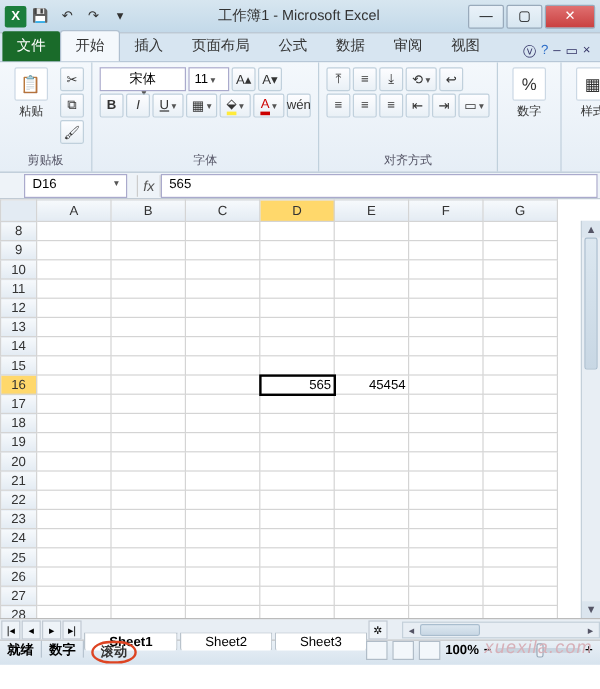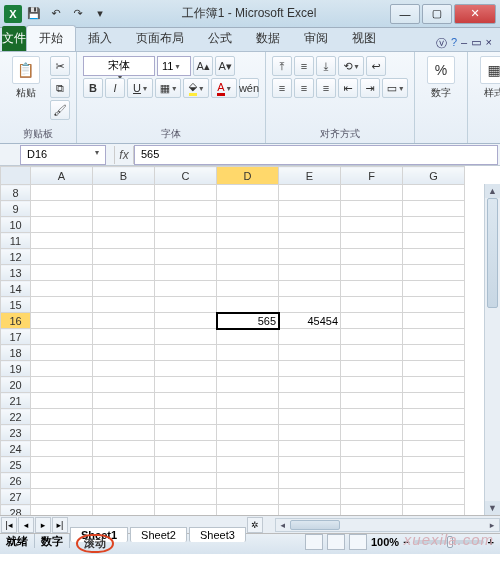--- a/index.html
+++ b/index.html
@@ -10,21 +10,21 @@
 .titlebar .qat { display:flex; gap:2px; align-items:center; }
 .qat-btn { width:20px; height:20px; display:flex; align-items:center; justify-content:center; font-size:11px; color:#333; }
 .excel-icon { width:18px; height:18px; background:#1b7e3c; color:#fff; font-size:11px; font-weight:bold; display:flex; align-items:center; justify-content:center; border-radius:2px; }
 .title-text { flex:1; text-align:center; font-size:12px; color:#333; }
 .win-btns { display:flex; }
 .win-btn { width:30px; height:20px; display:flex; align-items:center; justify-content:center; font-size:11px; background:linear-gradient(#eaf2f9,#d7e6f0); border:1px solid #9ab; margin-left:2px; border-radius:2px; }
 .win-btn.close { background:linear-gradient(#e07070,#c94040); color:#fff; width:42px; }
 
 
 .ribbon-tabs { height:24px; background:#d7e5f1; display:flex; align-items:flex-end; padding-left:2px; border-bottom:1px solid #b0c0d0; }
-.file-tab { background:#1a6b2a; color:#fff; padding:4px 0; font-size:12px; border-radius:2px 2px 0 0; }
+.file-tab { background:#1a6b2a; color:#fff; padding:4px 12px; font-size:12px; border-radius:2px 2px 0 0; }
 .rtab { padding:4px 12px; font-size:12px; color:#333; cursor:pointer; }
 .rtab.active { background:#f4f8fc; border:1px solid #b0c0d0; border-bottom:none; border-radius:3px 3px 0 0; }
 .ribbon-right { margin-left:auto; display:flex; gap:4px; padding-right:8px; font-size:11px; color:#336; }
 
 
 .ribbon { height:92px; background:linear-gradient(#f4f8fc,#e6eef6); border-bottom:1px solid #a6b8ca; display:flex; }
 .group { border-right:1px solid #c0d0dc; padding:2px 6px; display:flex; flex-direction:column; justify-content:space-between; }
 .group-label { font-size:10px; color:#556; text-align:center; margin-top:2px; }
 .group-body { display:flex; gap:4px; align-items:flex-start; flex:1; padding-top:2px; }
 
@@ -60,21 +60,21 @@
 .grid .corner { width:30px; background:#e3ebf3; }
 td.selcell { outline:2px solid #000; outline-offset:-1px; background:#fff; }
 .scroll-v { position:absolute; right:0; top:18px; width:16px; bottom:0; background:#e8eef4; border-left:1px solid #c4d0da; }
 .scroll-v .thumb { position:absolute; left:2px; right:2px; top:14px; height:110px; background:linear-gradient(#dce7f0,#c8d7e4); border:1px solid #a9bdce; border-radius:2px; }
 .scroll-v .arr { position:absolute; left:0; right:0; height:14px; background:#dbe5ee; text-align:center; font-size:9px; line-height:14px; color:#556; }
 .scroll-v .arr.up { top:0; } .scroll-v .arr.dn { bottom:0; }
 
 
 .sheetbar { height:18px; background:#e8eef4; display:flex; align-items:center; font-size:11px; border-bottom:1px solid #bbb; }
 .nav-btn { width:16px; height:16px; border:1px solid #c0c9d2; background:#eef3f8; font-size:9px; display:flex; align-items:center; justify-content:center; margin-left:1px; }
-.sheet-tab { padding:1px 10px; background:#fff; border:1px solid #b9c3cc; border-bottom:none; margin-left:2px; border-radius:0 0 2px 2px;margin-top:20px; }
+.sheet-tab { padding:1px 20px; background:#fff; border:1px solid #b9c3cc; border-bottom:none; margin-left:2px; border-radius:0 0 2px 2px;margin-top:20px; }
 .sheet-tab.active { background:#fff; font-weight:bold; }
 .hscroll { flex:1; margin-left:12px; height:14px; background:#e8eef4; border:1px solid #c4d0da; position:relative; }
 .hscroll .thumb { position:absolute; top:1px; bottom:1px; left:14px; width:50px; background:linear-gradient(#dce7f0,#c8d7e4); border:1px solid #a9bdce; border-radius:2px; }
 .hscroll .arr { position:absolute; top:0; bottom:0; width:14px; text-align:center; font-size:9px; line-height:12px; color:#556; }
 .hscroll .arr.l{left:0;} .hscroll .arr.r{right:0;}
 
 
 .status { height:20px; background:linear-gradient(#e9f0f6,#d7e3ee); display:flex; align-items:flex-start; font-size:11px; padding:0 6px;font-weight:bold; }
 .status .sep { width:1px; height:14px; background:#b7c4d0; margin:0 6px; }
 .status .circled { border:2px solid #d42; border-radius:50%/60%; padding:0px 6px; color:#333; }

